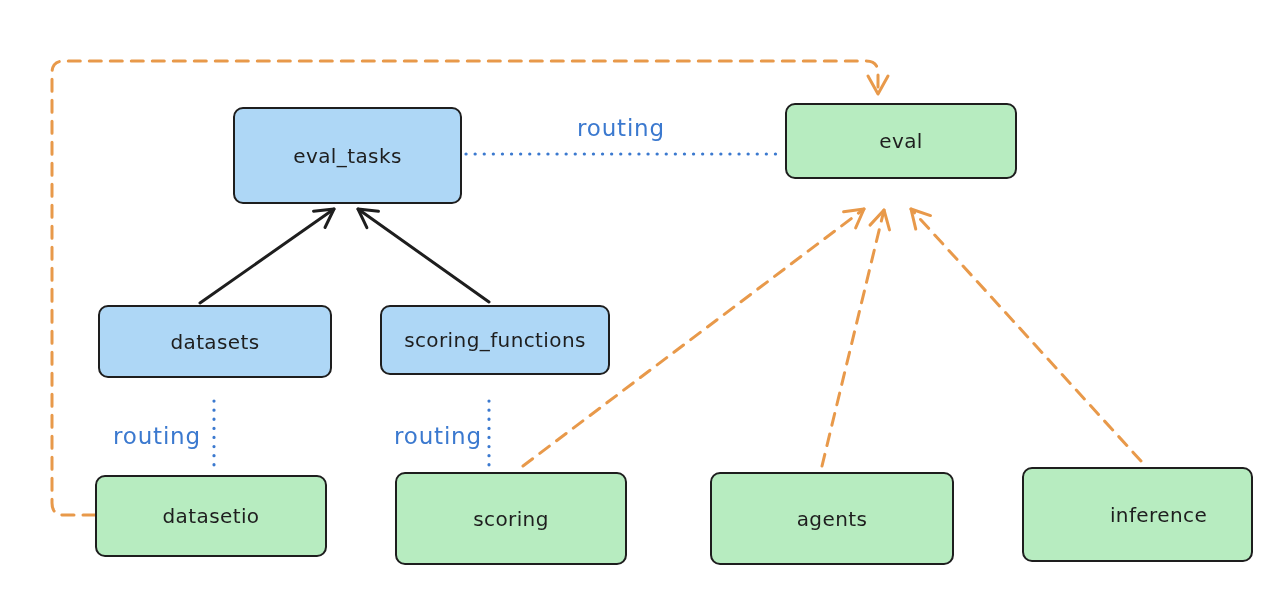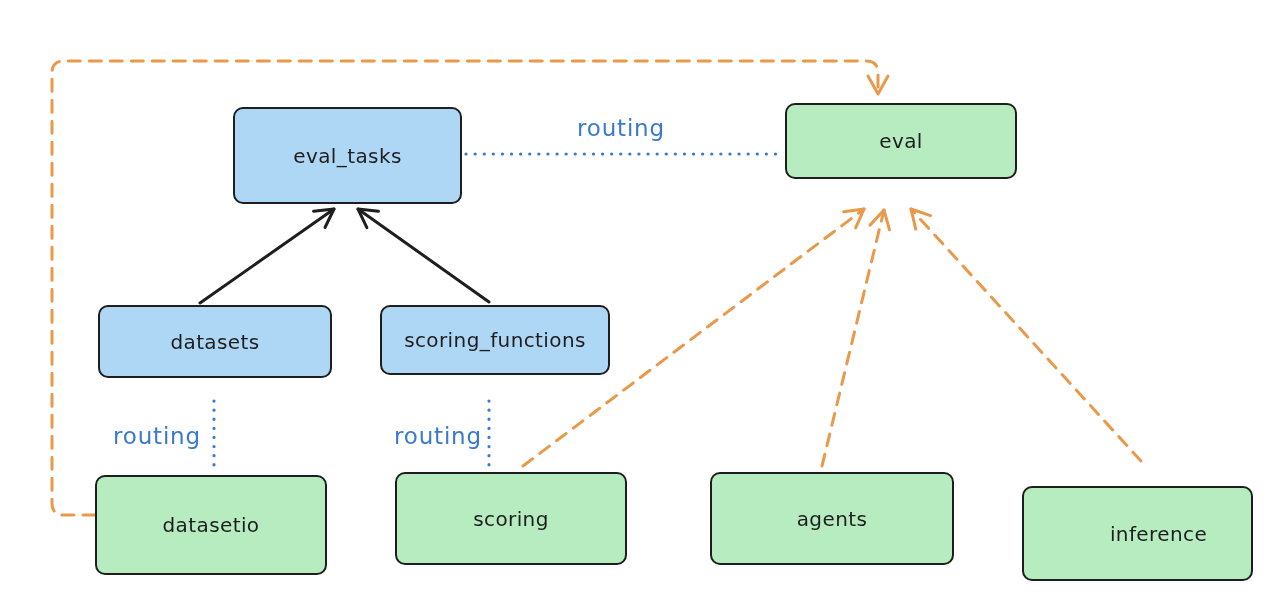--- a/index.html
+++ b/index.html
@@ -76,30 +76,30 @@
   </div>
   <div class="node green" style="left:785px;  top:103px; width:232px; height:76px;">
     <span>eval</span>
   </div>
   <div class="node blue" style="left:98px;   top:305px; width:234px; height:73px;">
     <span>datasets</span>
   </div>
   <div class="node blue" style="left:380px;  top:305px; width:230px; height:70px;">
     <span>scoring_functions</span>
   </div>
-  <div class="node green" style="left:95px;   top:475px; width:232px; height:100px;">
+  <div class="node green" style="left:95px;   top:475px; width:232px; height:82px;">
     <span>datasetio</span>
   </div>
   <div class="node green" style="left:395px;  top:472px; width:232px; height:93px;">
     <span>scoring</span>
   </div>
   <div class="node green" style="left:710px;  top:472px; width:244px; height:93px;">
     <span>agents</span>
   </div>
-  <div class="node green" style="left:1022px; top:486px; width:231px; height:95px;padding-left:42px;">
+  <div class="node green" style="left:1022px; top:467px; width:231px; height:95px;padding-left:42px;">
     <span>inference</span>
   </div>
 
   <div class="edge-label" style="left:621px; top:128px;">routing</div>
   <div class="edge-label" style="left:157px; top:436px;">routing</div>
   <div class="edge-label" style="left:438px; top:436px;">routing</div>
 
 </div>
 
 </body></html>

